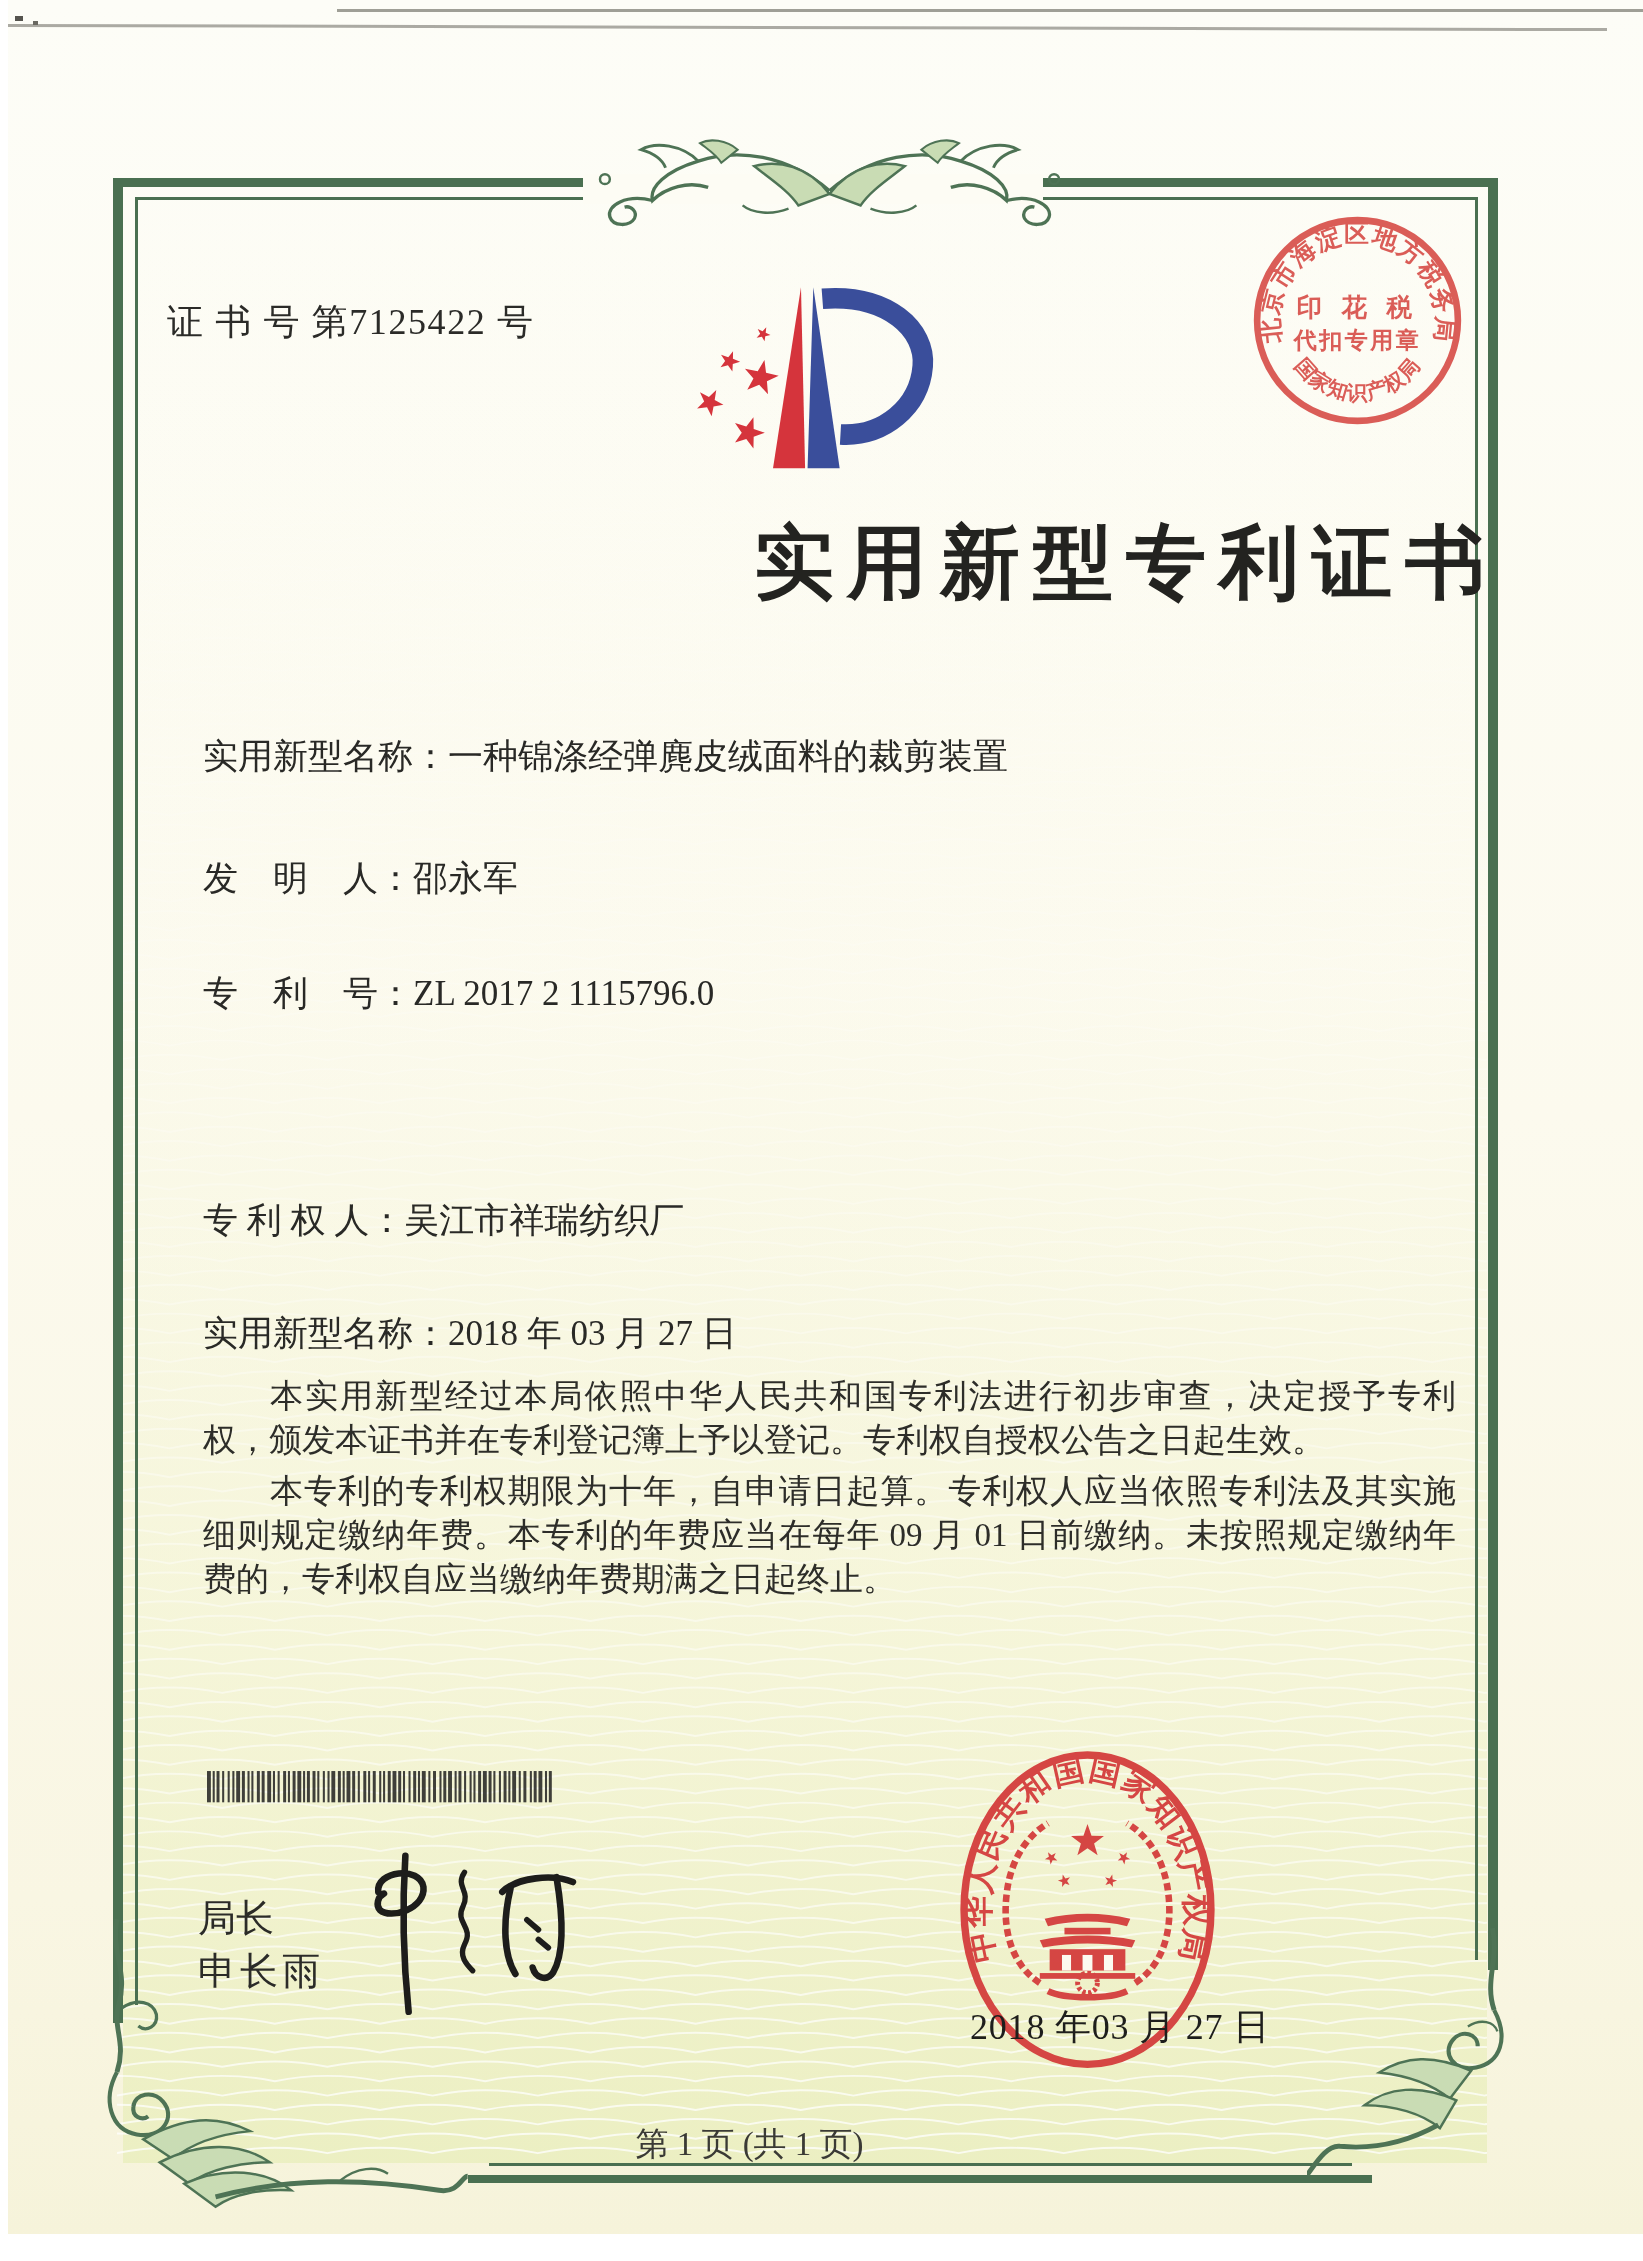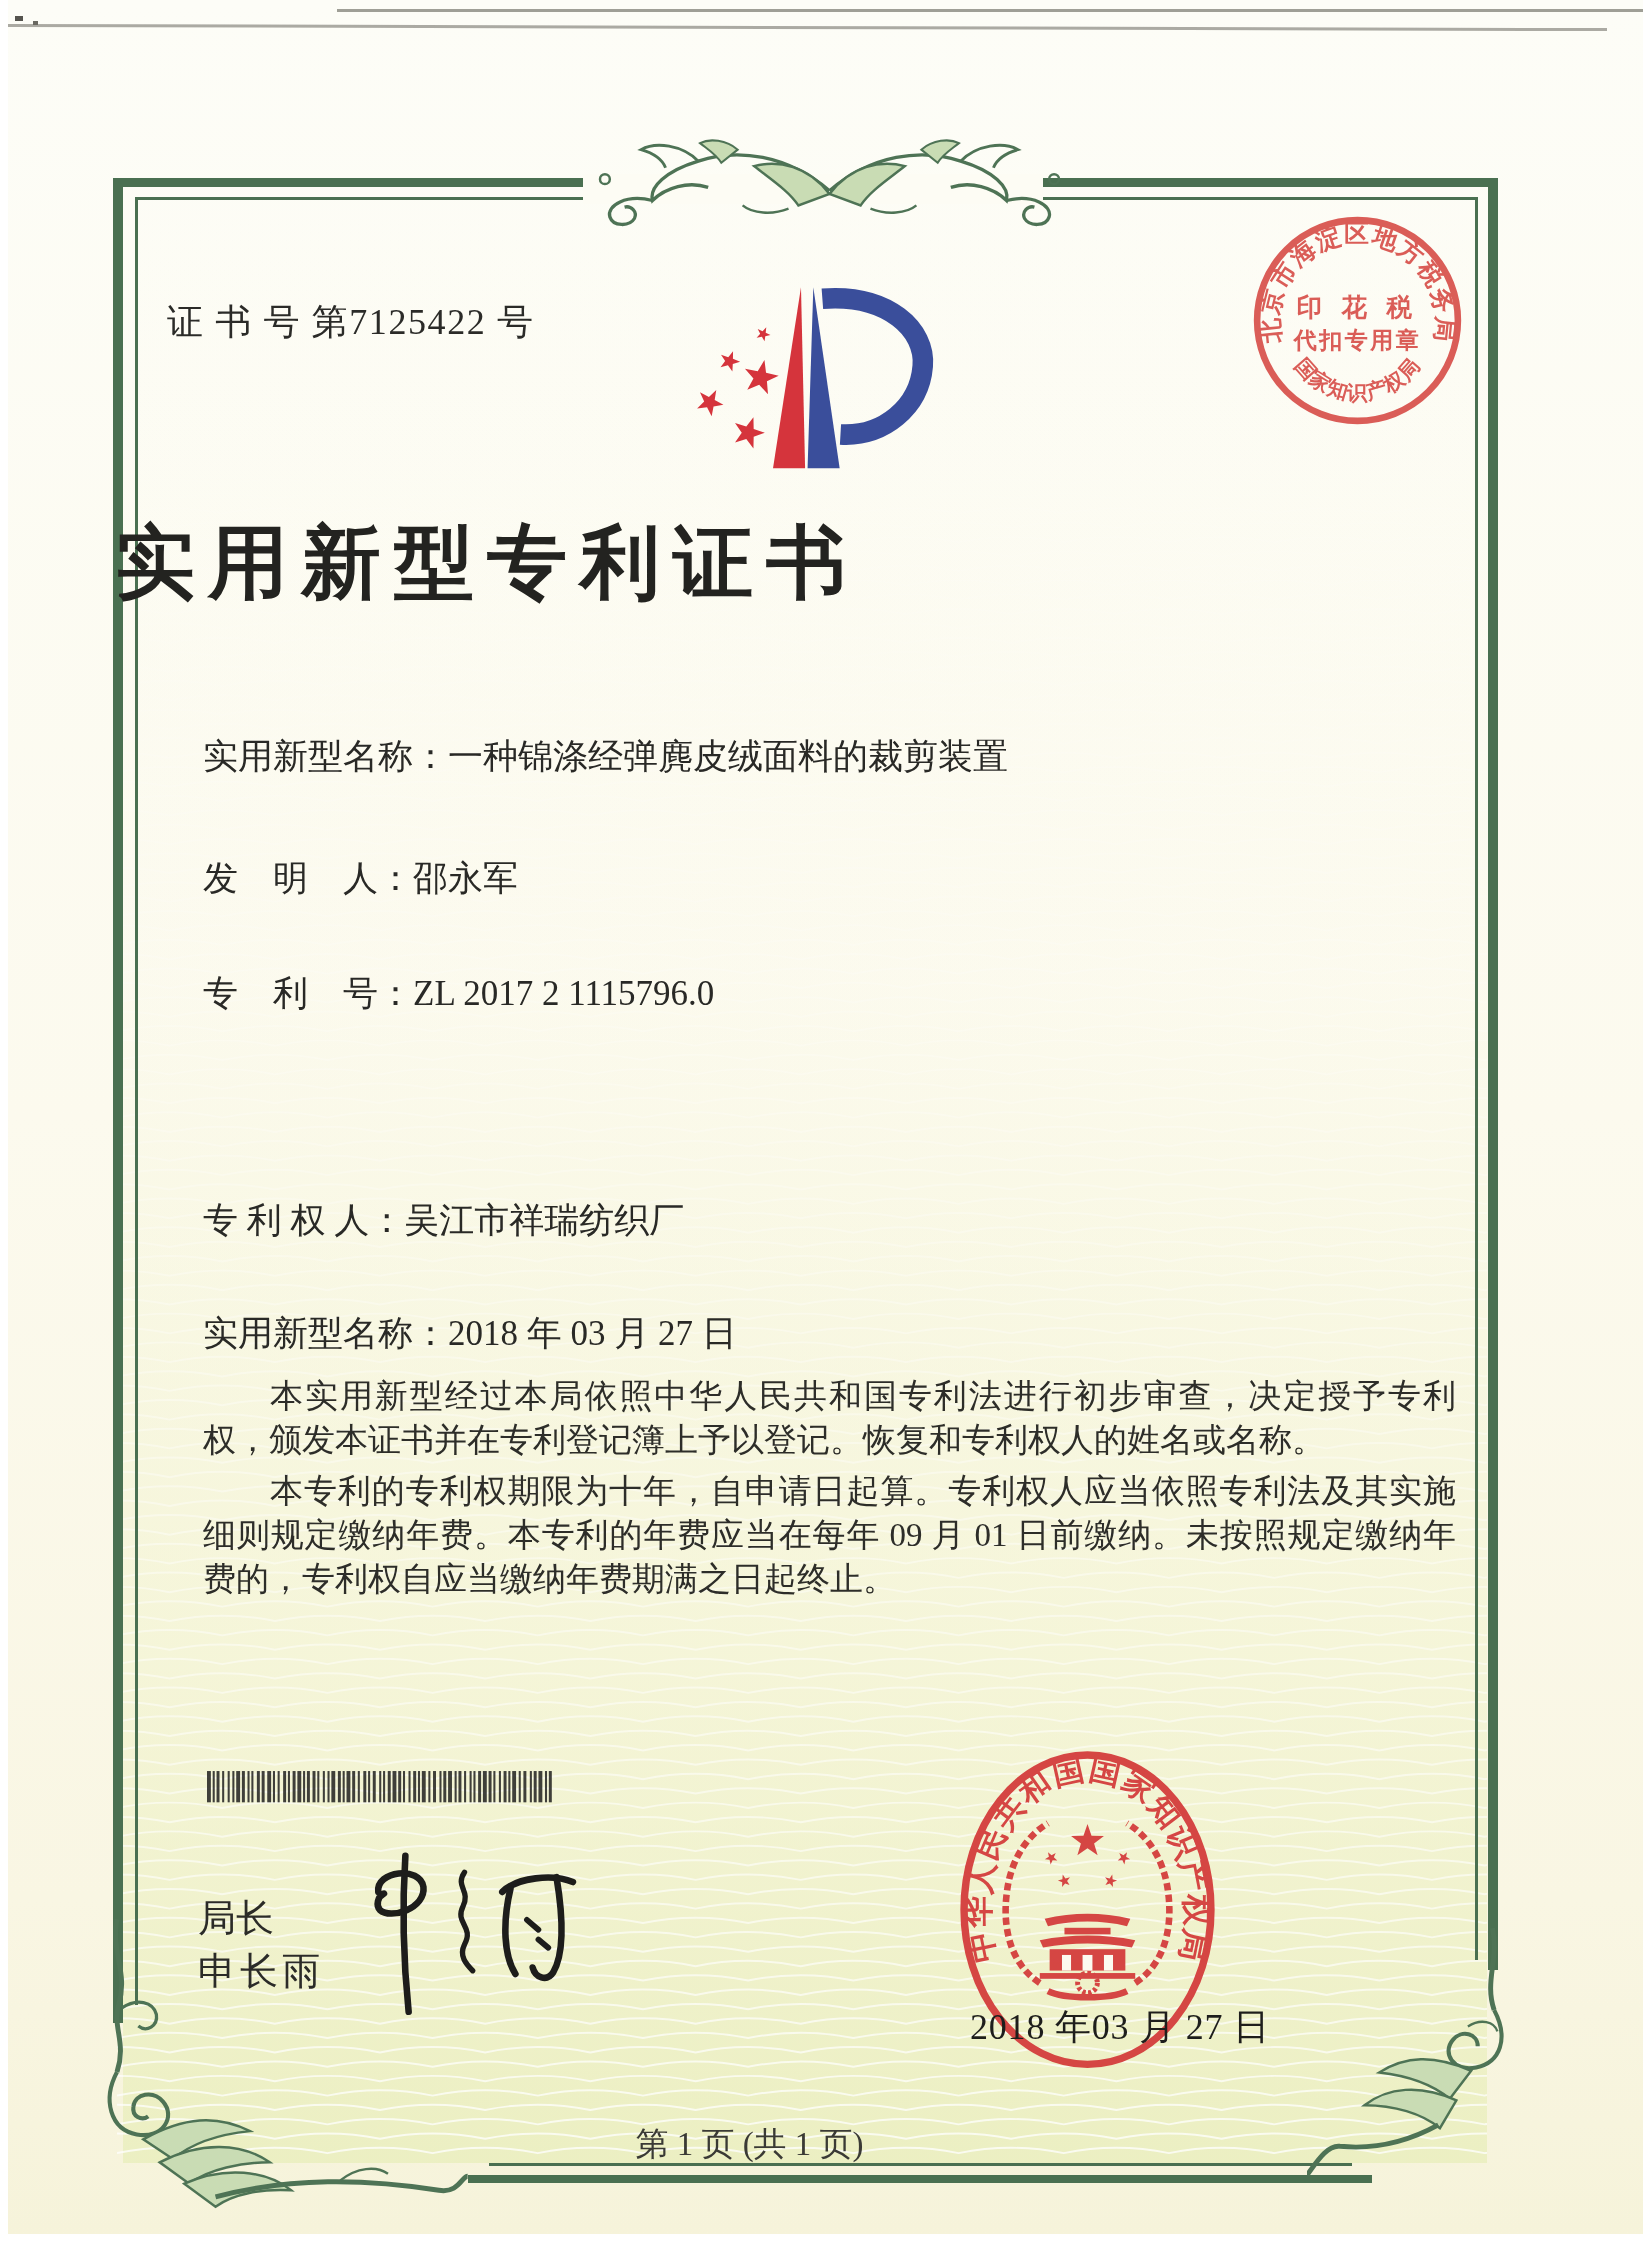--- a/index.html
+++ b/index.html
@@ -18,21 +18,21 @@
   .paper-patch{position:absolute;background:#fdfcf4;z-index:3;}
   .tint{
     position:absolute;left:115px;top:187px;width:1364px;height:1976px;z-index:1;
     background:linear-gradient(180deg,rgba(255,255,255,0) 0%,rgba(246,247,216,0.05) 40%,rgba(240,243,202,0.5) 75%,rgba(233,238,188,0.8) 100%);
   }
   #waves-svg{position:absolute;left:109px;top:184px;z-index:1;}
   .ornament{position:absolute;z-index:4;}
   
   .cert-no{left:159px;top:298px;font-size:36px;letter-spacing:1.6px;z-index:5;}
   .title{
-    left:107px;top:510px;width:1383px;text-align:left;
+    left:107px;top:510px;width:1383px;text-align:right;
     font-size:80px;font-weight:bold;letter-spacing:13px;z-index:5;color:#232320;
   }
   .field{left:195px;font-size:35px;z-index:5;white-space:nowrap;color:#292926;}
   .paras{left:195px;top:1374px;width:1253px;z-index:5;}
   .paras p{
     margin:0 0 7.4px 0;font-size:33px;line-height:44px;
     text-align:justify;text-indent:67px;color:#2d2d29;
   }
   .signer-title{left:190px;top:1893px;font-size:38px;z-index:5;}
   .signer-name{left:190px;top:1946px;font-size:38px;letter-spacing:4.1px;z-index:5;text-align:center;}
@@ -276,21 +276,21 @@
 
   <div class="abs title">实用新型专利证书</div>
 
   <div class="abs field" style="top:733px"><span>实用新型名称：</span><span>一种锦涤经弹麂皮绒面料的裁剪装置</span></div>
   <div class="abs field" style="top:855px"><span>发　明　人：</span><span>邵永军</span></div>
   <div class="abs field" style="top:970px"><span>专　利　号：</span><span>ZL 2017 2 1115796.0</span></div>
   <div class="abs field" style="top:1197px"><span>专 利 权 人：</span><span>吴江市祥瑞纺织厂</span></div>
   <div class="abs field" style="top:1310px"><span>实用新型名称：</span><span>2018 年 03 月 27 日</span></div>
 
   <div class="abs paras">
-    <p>本实用新型经过本局依照中华人民共和国专利法进行初步审查，决定授予专利权，颁发本证书并在专利登记簿上予以登记。恢复和专利权人的姓名或名称。</p>
+    <p>本实用新型经过本局依照中华人民共和国专利法进行初步审查，决定授予专利权，颁发本证书并在专利登记簿上予以登记。专利权自授权公告之日起生效。</p>
     <p>本专利的专利权期限为十年，自申请日起算。专利权人应当依照专利法及其实施细则规定缴纳年费。本专利的年费应当在每年 09 月 01 日前缴纳。未按照规定缴纳年费的，专利权自应当缴纳年费期满之日起终止。</p>
   </div>
 
   <svg id="barcode-svg" width="349" height="33" viewBox="0 0 424 40">
       <rect x="0.0" y="0" width="4.7" height="38" fill="#262623" opacity="0.88"></rect>
       <rect x="6.9" y="0" width="2.5" height="38" fill="#262623" opacity="0.88"></rect>
       <rect x="11.6" y="0" width="3.6" height="38" fill="#262623" opacity="0.88"></rect>
       <rect x="18.4" y="0" width="2.5" height="38" fill="#262623" opacity="0.88"></rect>
       <rect x="25.1" y="0" width="2.5" height="38" fill="#262623" opacity="0.88"></rect>
       <rect x="30.8" y="0" width="2.5" height="38" fill="#262623" opacity="0.88"></rect>

